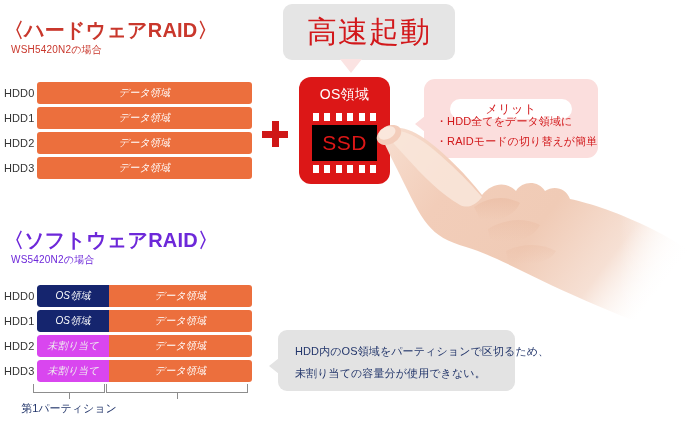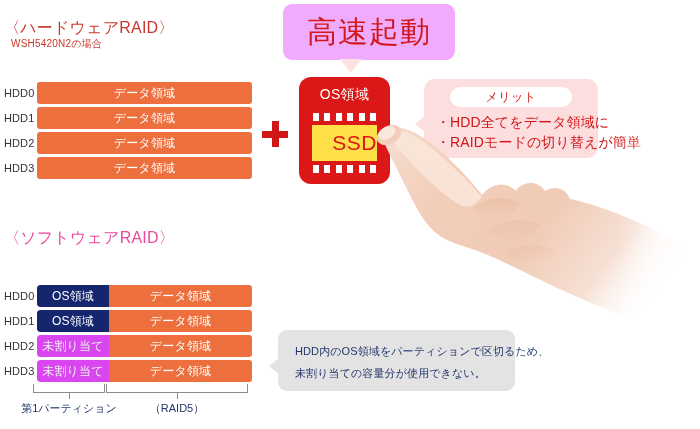--- a/index.html
+++ b/index.html
@@ -6,38 +6,38 @@
   html, body {
     width: 700px; height: 429px;
     background: #ffffff;
     font-family: "Liberation Sans", "DejaVu Sans", sans-serif;
     overflow: hidden;
   }
   #stage { position: relative; width: 700px; height: 429px; background: #fff; }
 
   
   .hdg { position: absolute; line-height: 1.28; white-space: nowrap; }
-  .hdg .l1 { font-size: 16px; letter-spacing: .2px; }
+  .hdg .l1 { font-size: 20px; letter-spacing: .2px; font-weight: bold; }
   .hdg .l2 { font-size: 10px; letter-spacing: .2px; padding-left: 7px; }
   #hw-heading { left: 4px; top: 18px; color: #c9372c; }
-  #sw-heading { left: 4px; top: 228px; color: #ec4899; }
+  #sw-heading { left: 4px; top: 228px; color: #6d28d9; }
 
   
   .hdd-row { position: absolute; height: 22px; }
   .hdd-label {
     position: absolute; left: 0; top: 0; width: 32px; height: 22px;
     display: flex; align-items: center;
     font-size: 11px; color: #333; letter-spacing: .1px;
   }
   .bar {
     position: absolute; left: 33px; top: 0; height: 22px; width: 215px;
     border-radius: 3px; overflow: hidden; display: flex;
   }
   .seg { height: 100%; display: flex; align-items: center; justify-content: center;
-         font-size: 12px; letter-spacing: .2px; }
+         font-size: 10px; letter-spacing: .2px; font-style: italic; }
   .seg-data { background: #ec6f3d; color: #ffffff; flex: 1 1 auto; }
   .seg-os   { background: #15256e; color: #ffffff; width: 72px; flex: 0 0 72px; border-radius: 3px 0 0 3px;}
   .seg-un   { background: #d946ef; color: #efefef; width: 72px; flex: 0 0 72px; border-radius: 3px 0 0 3px;}
 
   
   #brackets { position: absolute; left: 33px; top: 384px; width: 215px; height: 44px; }
   .brk { position: absolute; top: 0; height: 9px;
          border: 1px solid #8d8d8d; border-top: none; }
   .brk .tick { position: absolute; left: 50%; top: 8px; width: 1px; height: 7px; background: #8d8d8d; }
   .brk-lbl { position: absolute; top: 17px; text-align: center;
@@ -45,21 +45,21 @@
 
   
   #plus { position: absolute; left: 262px; top: 121px; width: 26px; height: 26px; }
   #plus i { position: absolute; background: #cf1717; display: block; }
   #plus i.h { left: 0; top: 9.5px; width: 26px; height: 7.5px; }
   #plus i.v { left: 9.5px; top: 0; width: 7.5px; height: 26px; }
 
   
   #fastboot {
     position: absolute; left: 283px; top: 4px; width: 172px; height: 56px;
-    background: #f0abfc; border-radius: 9px;
+    background: #e5e5e5; border-radius: 9px;
     display: flex; align-items: center; justify-content: center;
   }
   #fastboot span { font-size: 30px; color: #d2181b; letter-spacing: 1px; }
   #fastboot-tail {
     position: absolute; left: 340px; top: 59px; width: 0; height: 0;
     border-left: 11px solid transparent; border-right: 11px solid transparent;
     border-top: 14px solid #fbe3e2;
   }
 
   
@@ -69,41 +69,41 @@
   }
   #ssd-title { position: absolute; left: 0; right: 0; top: 9px; text-align: center;
                font-size: 14px; color: #fff; letter-spacing: .3px; }
   .pins { position: absolute; left: 14px; width: 63px; display: flex;
           justify-content: space-between; }
   .pins.top { top: 36px; }
   .pins.bottom { top: 88px; }
   .pins b { display: block; width: 6px; height: 8px; background: #fff; }
   #ssd-chip {
     position: absolute; left: 13px; top: 48px; width: 65px; height: 36px;
-    background: #fde047; display: flex; align-items: center; justify-content: flex-end;
+    background: #000000; display: flex; align-items: center; justify-content: center;
   }
   #ssd-chip span { font-size: 21px; color: #dc1717; letter-spacing: .5px; }
 
   
   #merit {
     position: absolute; left: 424px; top: 79px; width: 174px; height: 79px;
     background: #fbdedd; border-radius: 11px;
   }
   #merit-tail {
     position: absolute; left: 415px; top: 116px; width: 0; height: 0;
     border-top: 8px solid transparent; border-bottom: 8px solid transparent;
     border-right: 10px solid #fbdedd;
   }
   #merit-pill {
-    position: absolute; left: 26px; top: 8px; width: 122px; height: 20px;
+    position: absolute; left: 26px; top: 20px; width: 122px; height: 20px;
     background: #fff; border-radius: 10px;
     display: flex; align-items: center; justify-content: center;
   }
   #merit-pill span { font-size: 12px; color: #d2181b; letter-spacing: .5px; }
-  .merit-line { position: absolute; left: 12px; font-size: 14px; color: #d2181b;
+  .merit-line { position: absolute; left: 12px; font-size: 11px; color: #d2181b;
                 white-space: nowrap; letter-spacing: .1px; }
   .merit-line.m0 { top: 35px; }
   .merit-line.m1 { top: 55px; }
 
   
   #note {
     position: absolute; left: 278px; top: 330px; width: 237px; height: 61px;
     background: #e3e3e3; border-radius: 9px;
   }
   #note-tail {
@@ -239,20 +239,21 @@
 
     <path d="M104,82 C 118,72 136,70 150,78 C 144,92 126,98 110,94 Z" fill="url(#skinsh)"></path>
     <path d="M118,104 C 134,94 154,92 170,100 C 162,116 138,120 120,114 Z" fill="url(#skinsh)" opacity="0.7"></path>
     <path d="M136,126 C 152,118 172,118 186,126 C 178,140 154,142 138,136 Z" fill="url(#skinsh)" opacity="0.55"></path>
 
     <rect x="150" y="0" width="180" height="260" fill="url(#fade)"></rect>
   </svg>
 
   <div class="hdg" id="sw-heading">
     <div class="l1">〈ソフトウェアRAID〉</div>
+    <div class="l2">WS5420N2の場合</div>
   </div>
 
   <div class="hdd-row" style="left:4px; top:285px;">
     <div class="hdd-label">HDD0</div>
     <div class="bar">
       <div class="seg seg-os">OS領域</div>
       <div class="seg seg-data">データ領域</div>
     </div>
   </div>
   <div class="hdd-row" style="left:4px; top:310px;">
@@ -281,21 +282,20 @@
     <div class="brk" style="left:0px; width:72px;">
       <div class="tick"></div>
     </div>
     <div class="brk-lbl" style="left:-18px; width:108px;">
       <div>第1パーティション</div>
     </div>
     <div class="brk" style="left:73px; width:142px;">
       <div class="tick"></div>
     </div>
     <div class="brk-lbl" style="left:90px; width:108px;">
-      <div>（RAID5）</div>
     </div>
   </div>
 
   <div id="note-tail"></div>
   <div id="note">
     <div class="note-line n1">未割り当ての容量分が使用できない。</div>
     <div class="note-line n0">HDD内のOS領域をパーティションで区切るため、</div>
   </div>
 
 </div>

